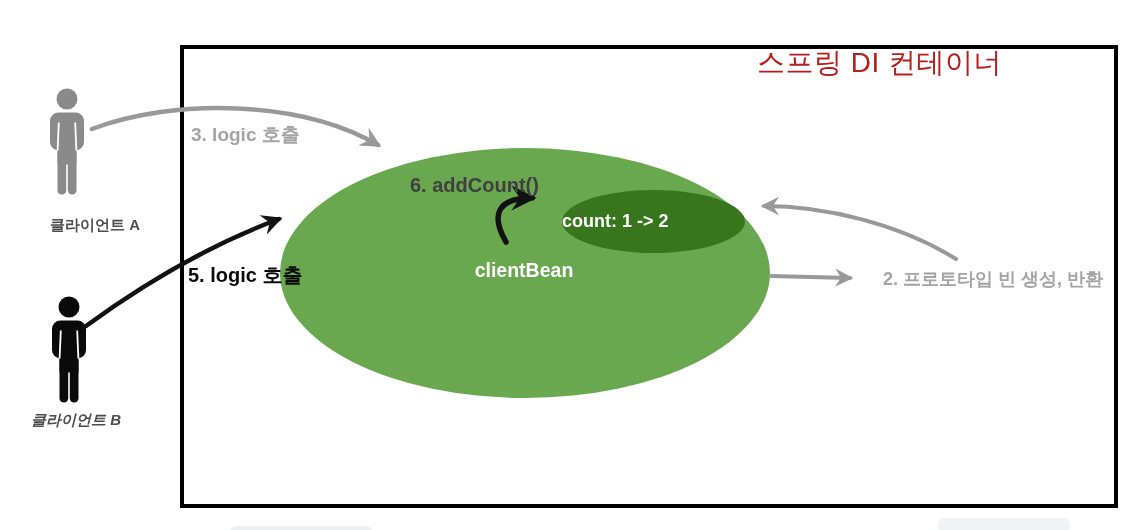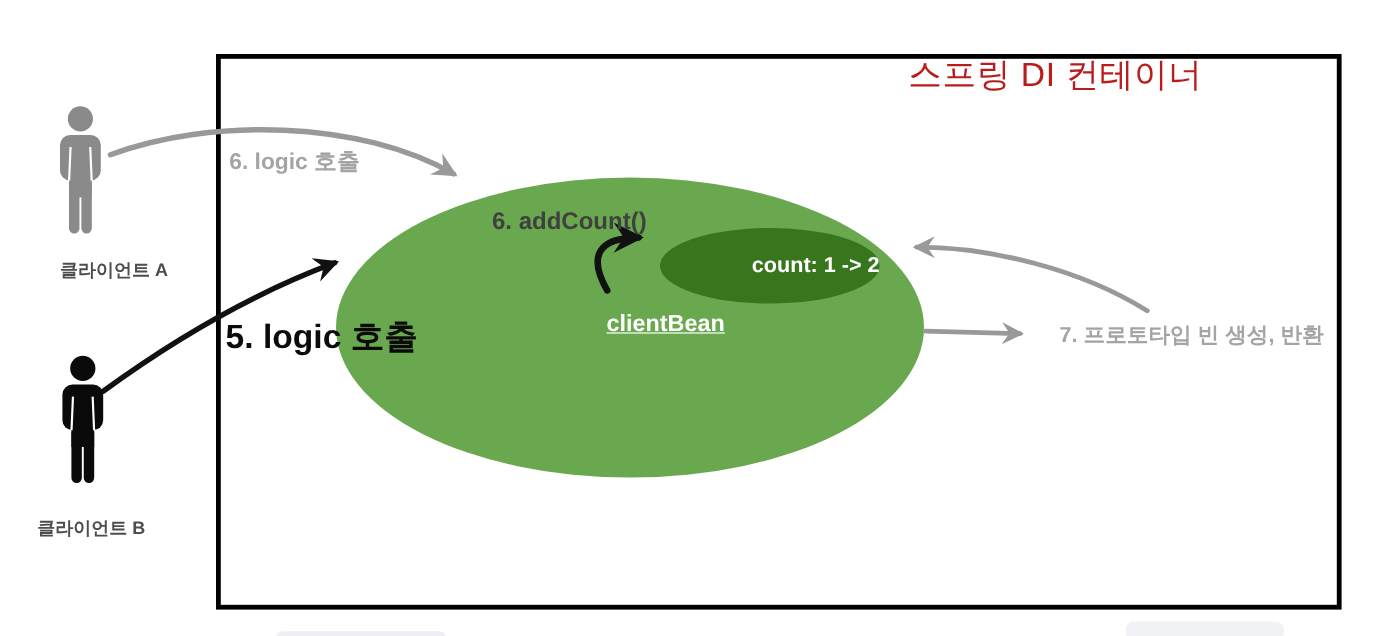--- a/index.html
+++ b/index.html
@@ -13,44 +13,44 @@
     font-size:28px;font-weight:500;color:#b91c1c;letter-spacing:0.5px;white-space:nowrap;margin-top:42px;
   }
   .container-box{
     left:180px;top:45px;width:938px;height:463px;
     border:4px solid #000;box-sizing:border-box;background:transparent;
   }
   .bean-ellipse{
     left:280px;top:148px;width:490px;height:250px;border-radius:50%;
   }
   .proto-ellipse{
-    left:550px;top:190px;width:183px;height:63px;border-radius:50%;
-    display:flex;align-items:center;justify-content:flex-end;
+    left:562px;top:190px;width:183px;height:63px;border-radius:50%;
+    display:flex;align-items:center;justify-content:flex-start;
   }
   .proto-state{
     color:#ffffff;font-weight:bold;font-size:18px;white-space:nowrap;
   }
   .proto-ref{
     left:563px;top:167px;font-size:15.5px;color:#111;white-space:nowrap;
   }
   .client-bean-label{
-    left:444px;top:259px;width:160px;text-align:right;
-    color:#ffffff;font-weight:bold;font-size:19.5px;text-decoration:underline;
+    left:444px;top:259px;width:160px;text-align:center;
+    color:#ffffff;font-weight:bold;font-size:19.5px;
   }
   .flow-label{font-weight:bold;white-space:nowrap;}
   .lbl-3{left:191px;top:122px;font-size:19px;}
-  .lbl-5{left:188px;top:262px;font-size:28px;color:#0b0b0b;}
+  .lbl-5{left:188px;top:262px;font-size:20px;color:#0b0b0b;}
   .lbl-6{left:410px;top:174px;font-size:20px;color:#404040;}
   .lbl-2{left:883px;top:267px;font-size:18px;}
   .lbl-1{left:762px;top:296px;font-size:18px;}
   .client-label{
     width:118px;text-align:center;font-weight:bold;font-size:15px;color:#4d4d4d;white-space:nowrap;
   }
   .client-a-label{left:36px;top:201px;margin-top:15px;}
-  .client-b-label{left:17px;top:431px;}
+  .client-b-label{left:17px;top:411px;font-style:italic;}
   .person-a{left:48px;top:88px;}
   .person-b{left:50px;top:296px;}
   .arrow-layer{left:0;top:0;width:1144px;height:530px;pointer-events:none;}
   .slide-sliver{border-radius:7px;}
   .sliver-1{left:230px;top:526px;width:142px;height:12px;background:#edeff3;}
   .sliver-2{left:938px;top:518px;width:132px;height:16px;background:#f1f2f6;}
 </style>
 </head>
 <body>
 
@@ -86,24 +86,24 @@
 
     <path d="M 86 326 C 160 272 228 238 279 219" fill="none" stroke-width="4.5" stroke-linecap="round" marker-end="url(#mh-black)" stroke="#111111"></path>
 
     <path d="M 506 242 C 490 214 498 198 532 198" fill="none" stroke-width="5.5" stroke-linecap="round" marker-end="url(#mh-black)" stroke="#111111"></path>
 
     <path d="M 771 276 L 850 278" fill="none" stroke-width="4" stroke-linecap="round" marker-end="url(#mh-gray)" stroke="#999999"></path>
 
     <path d="M 956 259 C 900 224 825 206 764 206" fill="none" stroke-width="4" stroke-linecap="round" marker-end="url(#mh-gray)" stroke="#999999"></path>
   </svg>
 
-  <div class="abs flow-label lbl-3" style="color: rgb(164, 164, 164);">6. logic 호출</div>
+  <div class="abs flow-label lbl-3" style="color: rgb(164, 164, 164);">3. logic 호출</div>
   <div class="abs flow-label lbl-5">5. logic 호출</div>
   <div class="abs flow-label lbl-6">6. addCount()</div>
-  <div class="abs flow-label lbl-2" style="color: rgb(164, 164, 164);">7. 프로토타입 빈 생성, 반환</div>
+  <div class="abs flow-label lbl-2" style="color: rgb(164, 164, 164);">2. 프로토타입 빈 생성, 반환</div>
 
   <svg class="abs person-a" width="38" height="107" viewBox="0 0 38 106" xmlns="http://www.w3.org/2000/svg">
     <g fill="#8a8a8a">
       <circle cx="19" cy="10.5" r="10.5"></circle>
       <rect x="2" y="24" width="34" height="38" rx="8.5"></rect>
       <rect x="9.5" y="28" width="19" height="48"></rect>
       <rect x="9.5" y="60" width="8.7" height="46" rx="4.3"></rect>
       <rect x="19.8" y="60" width="8.7" height="46" rx="4.3"></rect>
     </g>
     <line x1="10.8" y1="34" x2="9.6" y2="62" stroke="#ffffff" stroke-width="1.8"></line>

